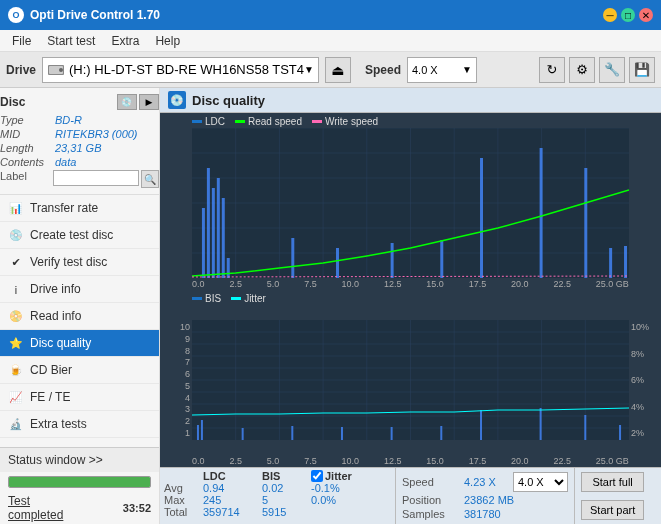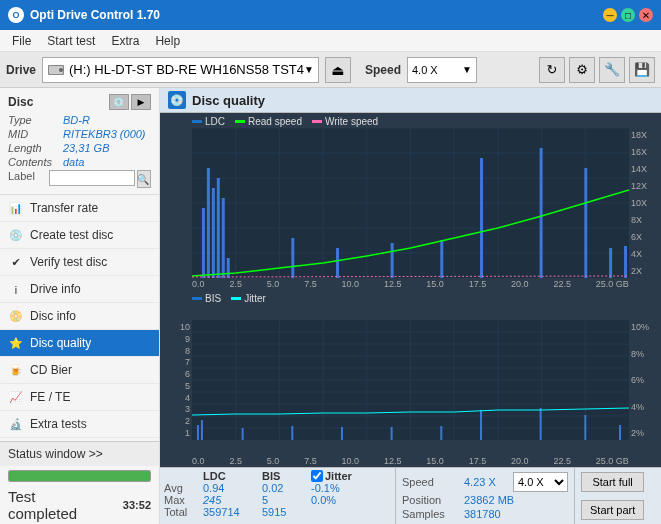--- a/index.html
+++ b/index.html
@@ -27,21 +27,21 @@
     .eject-btn { background: #e0e0e0; border: 1px solid #aaa; width: 26px; height: 26px; display: flex; align-items: center; justify-content: center; cursor: pointer; font-size: 14px; }
     .speed-label { font-size: 12px; font-weight: 600; color: #333; margin-left: 8px; }
     .drive-icons { margin-left: auto; display: flex; gap: 4px; }
     .drive-icon-btn { background: #e0e0e0; border: 1px solid #aaa; width: 26px; height: 26px; display: flex; align-items: center; justify-content: center; cursor: pointer; font-size: 13px; }
 
     
     .main { display: flex; height: calc(524px - 30px - 22px - 36px); }
 
     
     .sidebar { width: 160px; background: #f5f5f5; border-right: 1px solid #ddd; display: flex; flex-direction: column; }
-    .disc-panel { padding: 6px 8px; border-bottom: 1px solid #ddd; }
+    .disc-panel { padding: 6px 0; border-bottom: 1px solid #ddd; }
     .disc-header { display: flex; align-items: center; justify-content: space-between; margin-bottom: 4px; }
     .disc-title { font-size: 12px; font-weight: 700; color: #333; }
     .disc-icons { display: flex; gap: 2px; }
     .disc-icon { width: 20px; height: 16px; background: #c0c0c0; border: 1px solid #999; display: flex; align-items: center; justify-content: center; font-size: 9px; cursor: pointer; }
     .disc-row { display: flex; align-items: center; margin-bottom: 2px; font-style: italic; }
     .disc-key { color: #555; width: 55px; font-size: 11px; }
     .disc-val { color: #1a73c8; font-size: 11px; font-weight: 500; }
     .label-row { display: flex; align-items: flex-start; margin-top: 2px; }
     .label-input { border: 1px solid #aaa; height: 16px; width: 86px; font-size: 10px; }
     .label-btn { width: 18px; height: 18px; background: #e0e0e0; border: 1px solid #aaa; margin-left: 2px; cursor: pointer; display: flex; align-items: center; justify-content: center; font-size: 10px; }
@@ -50,21 +50,21 @@
     .nav-item { display: flex; align-items: center; gap: 6px; padding: 5px 8px; cursor: pointer; color: #333; font-size: 12px; border-bottom: 1px solid #e8e8e8; }
     .nav-item.active { background: #1a73c8; color: white; }
     .nav-icon { width: 16px; height: 16px; display: flex; align-items: center; justify-content: center; font-size: 11px; flex-shrink: 0; }
 
     .status-section { border-top: 1px solid #ccc; }
     .status-btn { display: flex; align-items: center; justify-content: space-between; padding: 5px 8px; cursor: pointer; font-size: 12px; color: #333; background: #ececec; }
     .status-progress-wrap { padding: 4px 8px 4px; }
     .progress-bar-outer { background: #c0c0c0; height: 12px; border: 1px solid #999; border-radius: 2px; overflow: hidden; }
     .progress-bar-inner { background: #4caf50; height: 100%; }
     .status-bottom { display: flex; align-items: center; justify-content: space-between; padding: 2px 8px; }
-    .status-text { font-size: 15px; color: #333; }
+    .status-text { font-size: 12px; color: #333; text-decoration: underline; }
     .status-time { font-size: 11px; font-weight: 600; color: #333; margin-left: 44px; }
 
     
     .content { flex: 1; display: flex; flex-direction: column; background: #2a3a4a; }
 
     
     .chart-header { background: #d8e4f0; display: flex; align-items: center; padding: 3px 8px; border-bottom: 1px solid #bbb; }
     .chart-header-icon { width: 18px; height: 18px; background: #1a73c8; display: flex; align-items: center; justify-content: center; color: white; font-size: 11px; margin-right: 6px; border-radius: 2px; }
     .chart-title { font-size: 13px; font-weight: 600; color: #222; }
 
@@ -173,21 +173,21 @@
       <div class="nav-item">
         <span class="nav-icon">✔</span>
         <span>Verify test disc</span>
       </div>
       <div class="nav-item">
         <span class="nav-icon">ℹ</span>
         <span>Drive info</span>
       </div>
       <div class="nav-item">
         <span class="nav-icon">📀</span>
-        <span>Disc info</span>
+        <span>Read info</span>
       </div>
       <div class="nav-item active">
         <span class="nav-icon">⭐</span>
         <span>Disc quality</span>
       </div>
       <div class="nav-item">
         <span class="nav-icon">🍺</span>
         <span>CD Bier</span>
       </div>
       <div class="nav-item">
@@ -277,31 +277,20 @@
           <rect x="350" y="20" width="3" height="130" fill="#4488ff" opacity="0.8"></rect>
           <rect x="395" y="40" width="3" height="110" fill="#4488ff" opacity="0.8"></rect>
           <rect x="420" y="120" width="3" height="30" fill="#4488ff" opacity="0.8"></rect>
           <rect x="435" y="118" width="3" height="32" fill="#4488ff" opacity="0.8"></rect>
 
           <polyline points="0,148 44,145 88,140 132,135 176,128 220,120 264,110 308,100 352,88 396,75 440,62" fill="none" stroke="#00ff00" stroke-width="1.5"></polyline>
 
           <polyline points="0,149 440,148" fill="none" stroke="#ff69b4" stroke-width="1" stroke-dasharray="2,2"></polyline>
         </svg>
 
-        <div style="position:absolute;right:0;top:0;bottom:0;width:28px;display:flex;flex-direction:column;justify-content:space-between;color:#aaa;font-size:9px;padding:2px 2px;">
-          <span>18X</span>
-          <span>16X</span>
-          <span>14X</span>
-          <span>12X</span>
-          <span>10X</span>
-          <span>8X</span>
-          <span>6X</span>
-          <span>4X</span>
-          <span>2X</span>
-        </div>
       </div>
 
       <div style="display:flex;justify-content:space-between;color:#aaa;font-size:9px;padding:1px 30px;">
         <span>0.0</span>
         <span>2.5</span>
         <span>5.0</span>
         <span>7.5</span>
         <span>10.0</span>
         <span>12.5</span>
         <span>15.0</span>
@@ -414,21 +403,21 @@
           </div>
         </div>
         <div style="display:flex;gap:4px;align-items:center;">
           <span style="width:35px;color:#555;">Avg</span>
           <span style="width:55px;color:#1a73c8;">0.94</span>
           <span style="width:45px;color:#1a73c8;">0.02</span>
           <span style="width:80px;color:#1a73c8;">-0.1%</span>
         </div>
         <div style="display:flex;gap:4px;align-items:center;">
           <span style="width:35px;color:#555;">Max</span>
-          <span style="width:55px;color:#1a73c8;font-style:italic;">245</span>
+          <span style="width:55px;color:#1a73c8;">245</span>
           <span style="width:45px;color:#1a73c8;">5</span>
           <span style="width:80px;color:#1a73c8;">0.0%</span>
         </div>
         <div style="display:flex;gap:4px;align-items:center;">
           <span style="width:35px;color:#555;">Total</span>
           <span style="width:55px;color:#1a73c8;">359714</span>
           <span style="width:45px;color:#1a73c8;">5915</span>
           <span style="width:80px;"></span>
         </div>
       </div>

